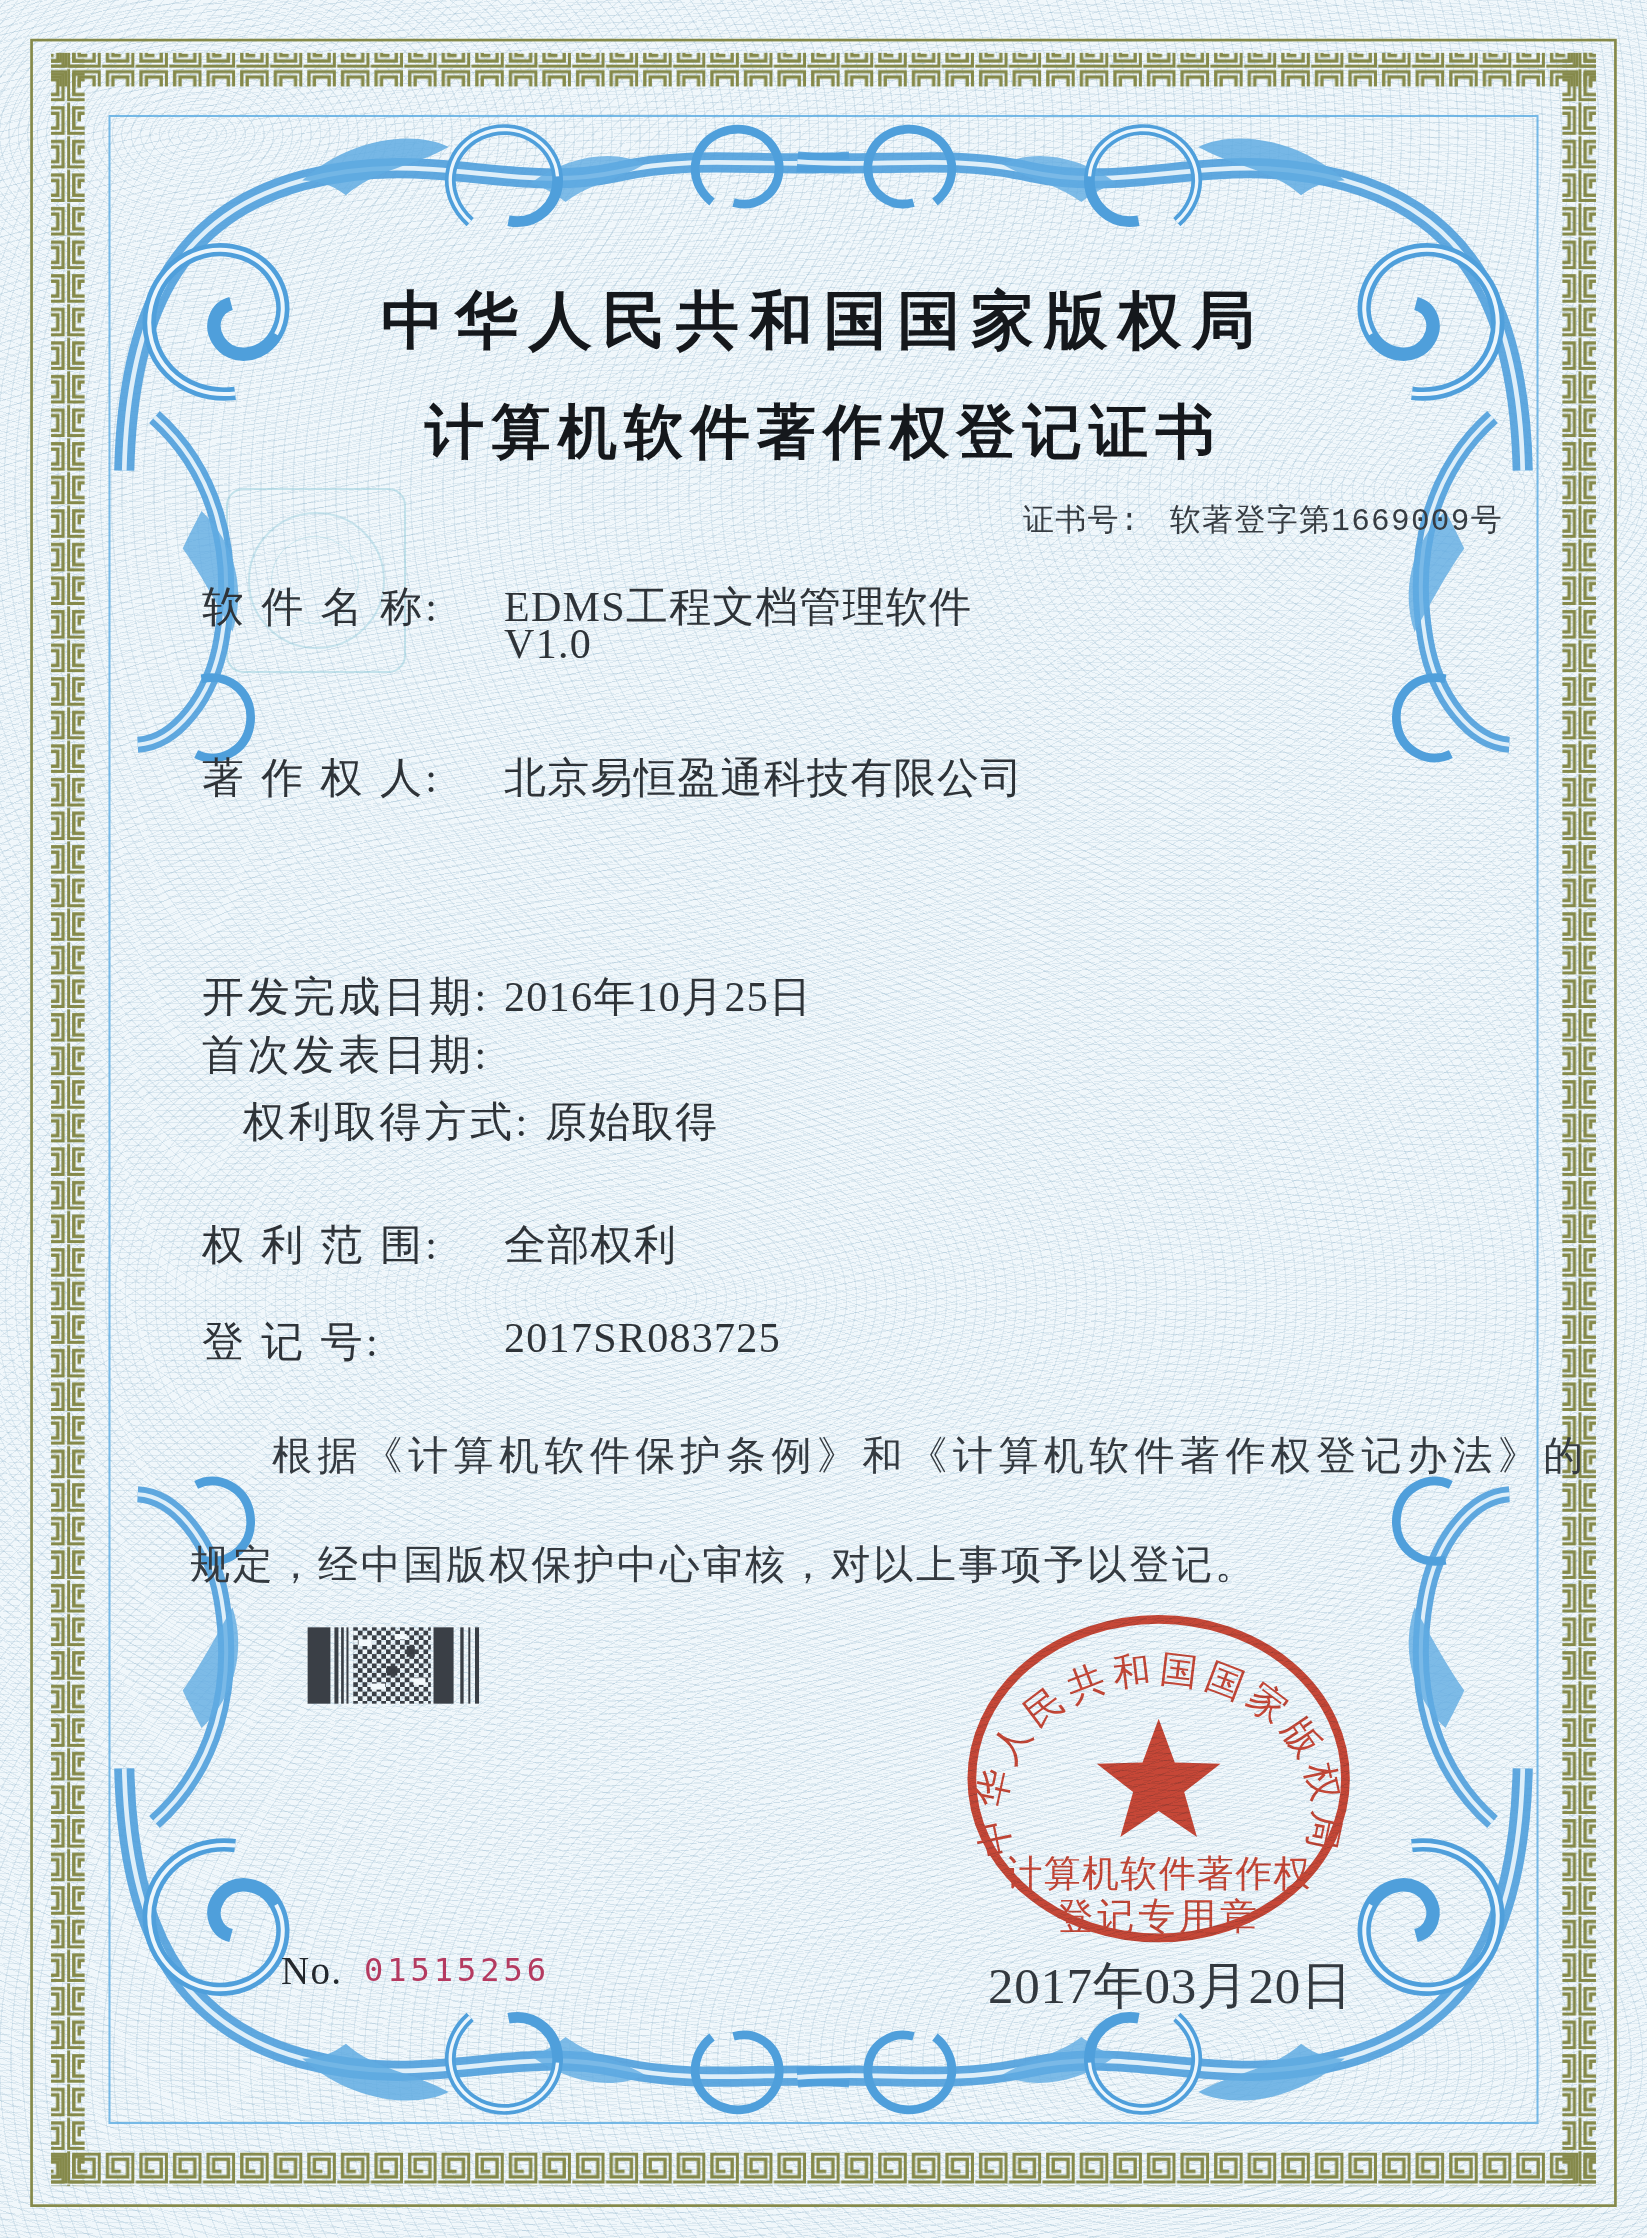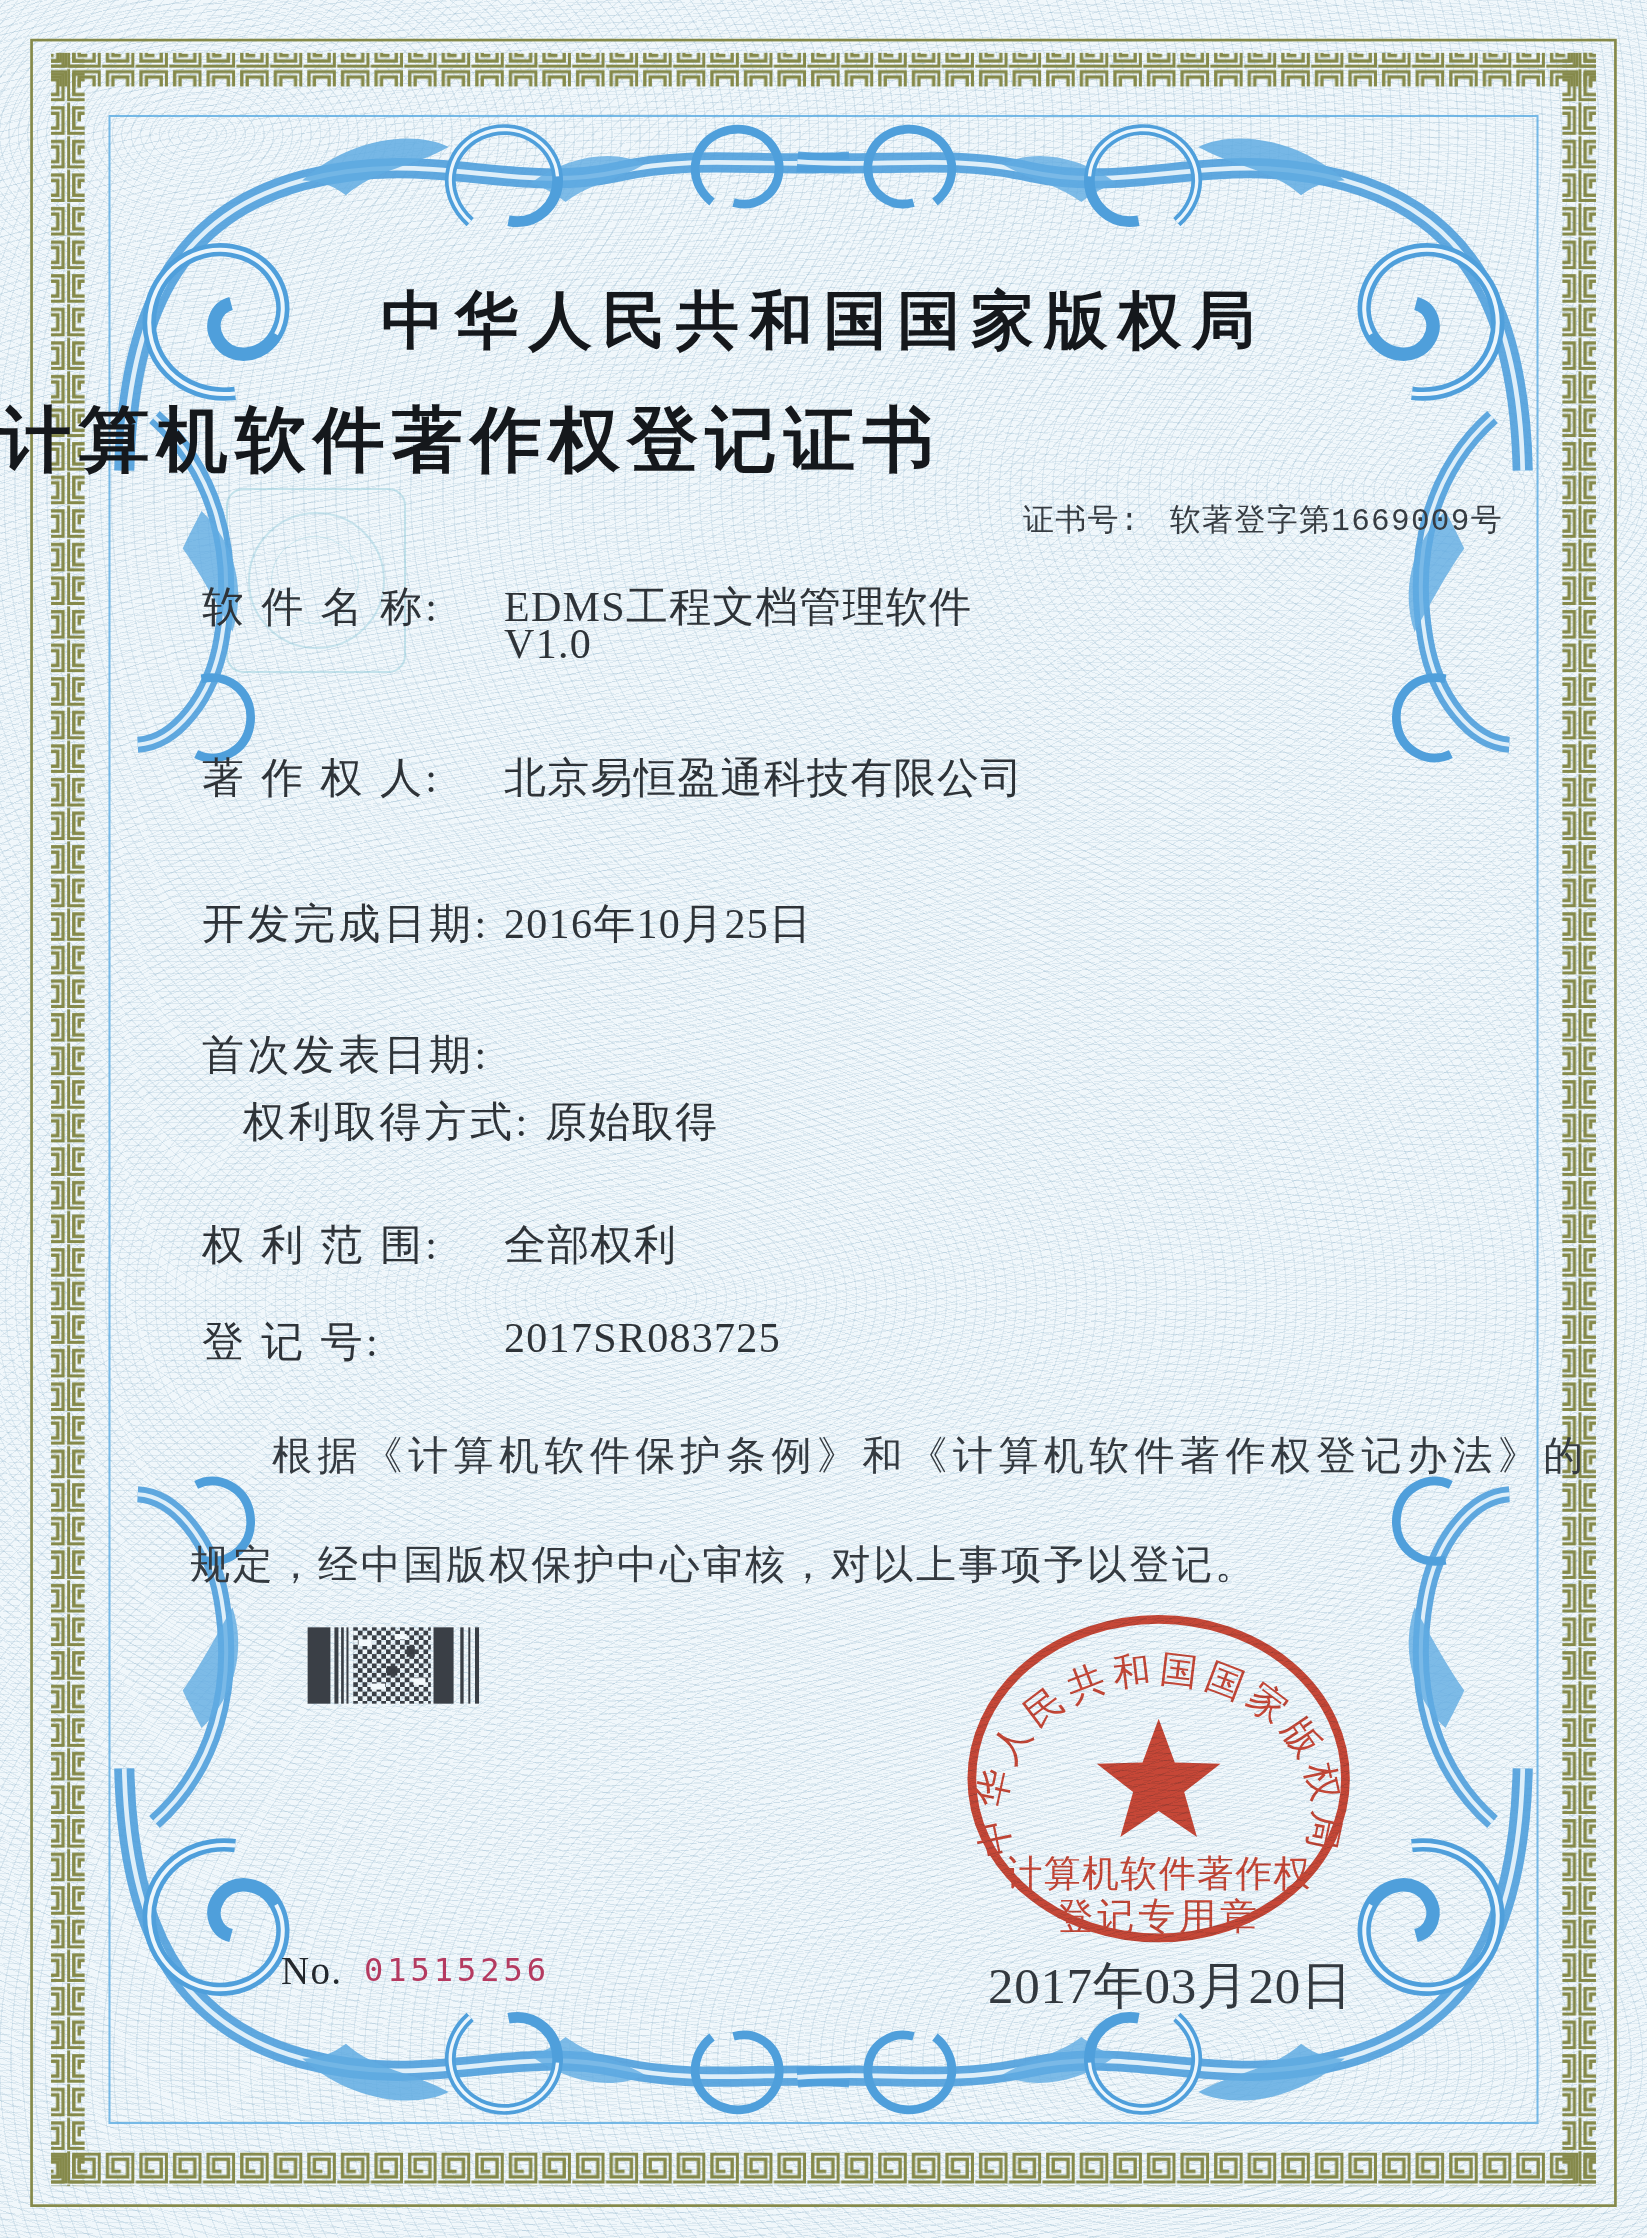--- a/index.html
+++ b/index.html
@@ -17,34 +17,34 @@
   }
   .abs{position:absolute;}
   svg{display:block;}
   
   .authority-title{
     left:0;top:278px;width:100%;text-align:center;
     font-size:63px;font-weight:bold;letter-spacing:10.7px;color:#15181c;
     z-index:3;
   }
   .cert-title{
-    left:0;top:393px;width:100%;text-align:left;
-    font-size:71px;font-weight:bold;letter-spacing:7.4px;color:#15181c;
+    left:0;top:393px;width:100%;text-align:center;
+    font-size:59px;font-weight:bold;letter-spacing:7.4px;color:#15181c;
     z-index:3;
   }
   .cert-no-line{
     left:1023px;top:499px;display:flex;gap:30px;
     font-size:31px;color:#363c42;z-index:3;letter-spacing:1.3px;font-family:Liberation Mono, monospace;
   }
   
   .frow{z-index:3;font-size:42px;color:#2e3338;white-space:nowrap;}
   .flabel{left:202px;letter-spacing:3.4px;text-align:center;}
   .fvalue{left:504px;letter-spacing:1.3px;}
   .y-name{top:579px;} .y-ver{top:620px;} .y-author{top:750px;}
-  .y-dev{top:896px;} .y-pub{top:1027px;} .y-acq{top:1094px;margin-left:41px;}
+  .y-dev{top:969px;} .y-pub{top:1027px;} .y-acq{top:1094px;margin-left:41px;}
   .y-scope{top:1217px;} .y-reg{top:1314px;}
   
   .stmt{z-index:3;font-size:40px;color:#343a40;white-space:nowrap;}
   .stmt1{left:272px;top:1428px;letter-spacing:5.4px;}
   .stmt2{left:190px;top:1537px;letter-spacing:2.7px;}
   
   .barcode{left:306px;top:1626px;z-index:3;}
   
   .seal{left:965px;top:1612px;z-index:4;mix-blend-mode:multiply;opacity:.93;}
   .issue-date{

